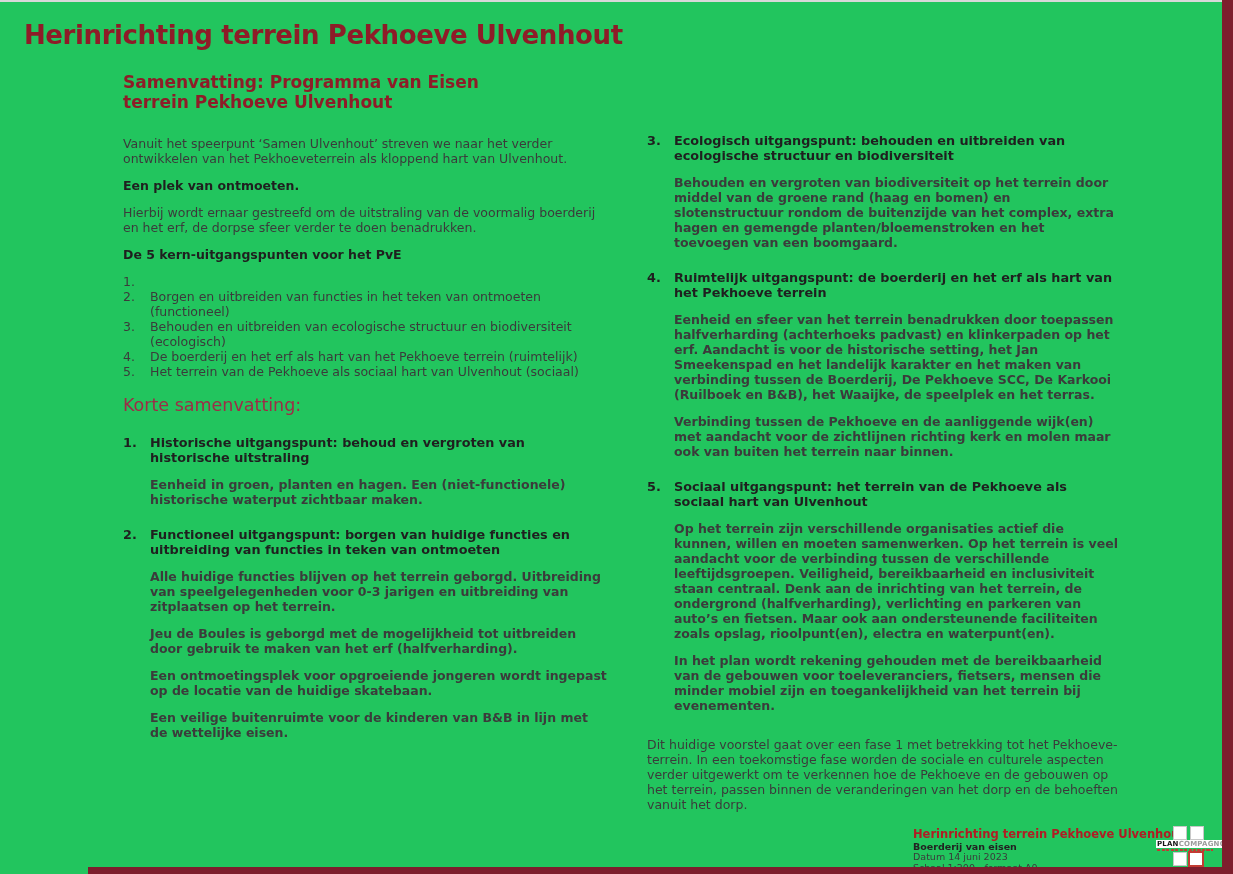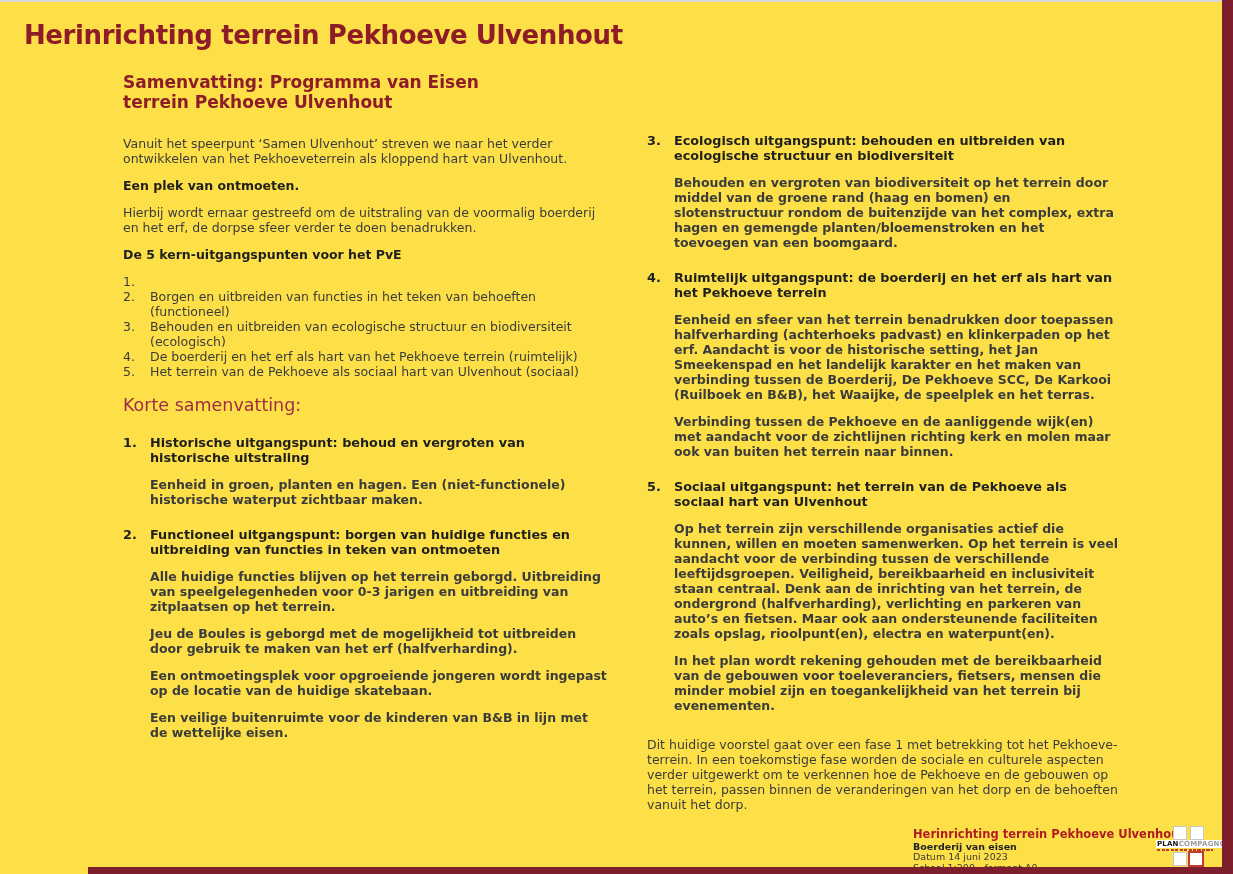--- a/index.html
+++ b/index.html
@@ -1,17 +1,17 @@
 <!DOCTYPE html>
 <html><head>
 <meta charset="utf-8">
 <style>
   html,body { margin:0; padding:0; background:#ffffff; }
   .page {
-    position:relative; width:1233px; height:874px; background:#fde047;
+    position:relative; width:1233px; height:874px; background:#22c55e;
     font-family:"DejaVu Sans","Liberation Sans",sans-serif; overflow:hidden;
   }
   .topline { position:absolute; top:0; left:0; right:0; height:2px; background:#d8d8d8; }
   .right-bar { position:absolute; top:0; right:0; width:11px; height:100%; background:#7d1e2d; }
   .bottom-bar { position:absolute; bottom:0; left:88px; right:0; height:7px; background:#7d1e2d; }
 
   .page-title {
     position:absolute; left:24px; top:20px; margin:0;
     font-size:26px; font-weight:bold; color:#8e1c28; letter-spacing:-0.4px; white-space:nowrap;
   }
@@ -81,21 +81,21 @@
     <p class="body lead">Een plek van ontmoeten.</p>
     <p class="body">Hierbij wordt ernaar gestreefd om de uitstraling van de voormalig boerderij en het erf, de dorpse sfeer verder te doen benadrukken.</p>
     <p class="body lead">De 5 kern-uitgangspunten voor het PvE</p>
 
     <div class="plist">
       <div class="row">
         <span class="num">1.</span>
       </div>
       <div class="row">
         <span class="num">2.</span>
-        <span>Borgen en uitbreiden van functies in het teken van behoeften (functioneel)</span>
+        <span>Borgen en uitbreiden van functies in het teken van ontmoeten (functioneel)</span>
       </div>
       <div class="row">
         <span class="num">3.</span>
         <span>Behouden en uitbreiden van ecologische structuur en biodiversiteit (ecologisch)</span>
       </div>
       <div class="row">
         <span class="num">4.</span>
         <span>De boerderij en het erf als hart van het Pekhoeve terrein (ruimtelijk)</span>
       </div>
       <div class="row">

